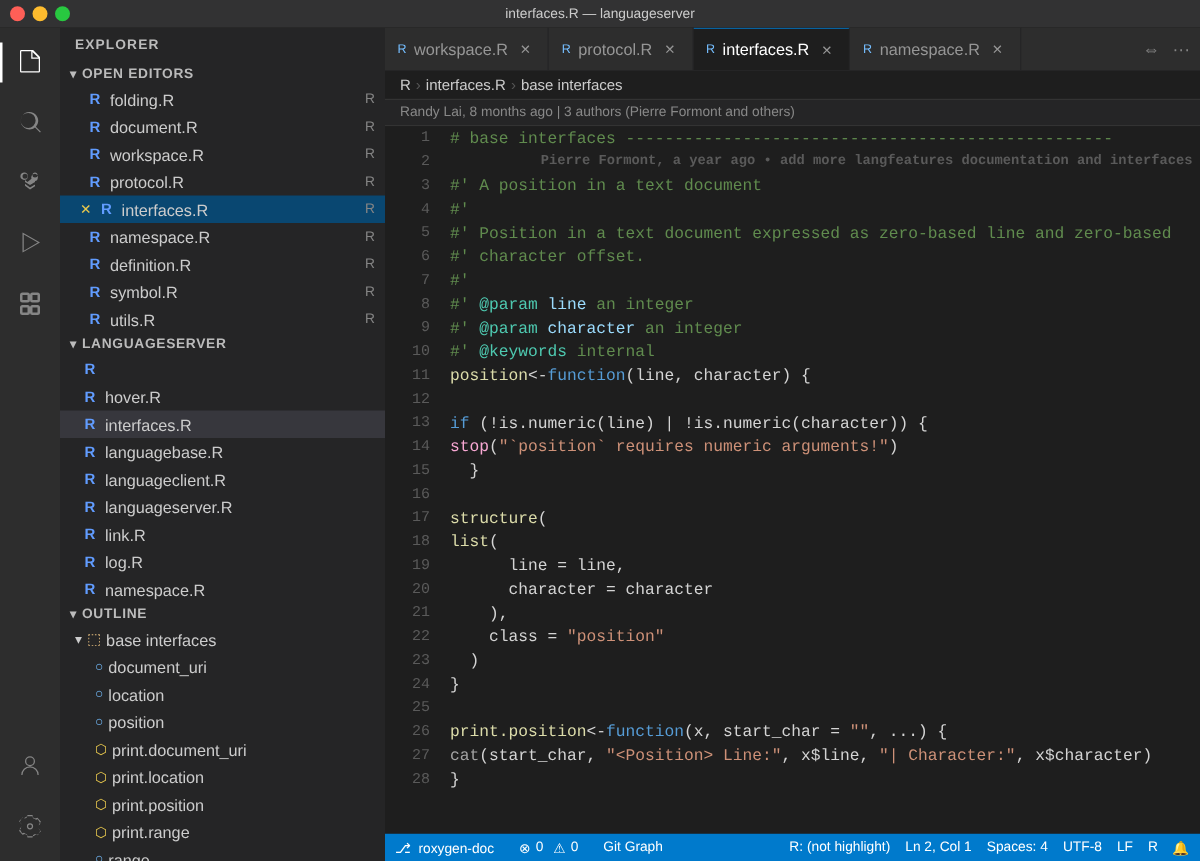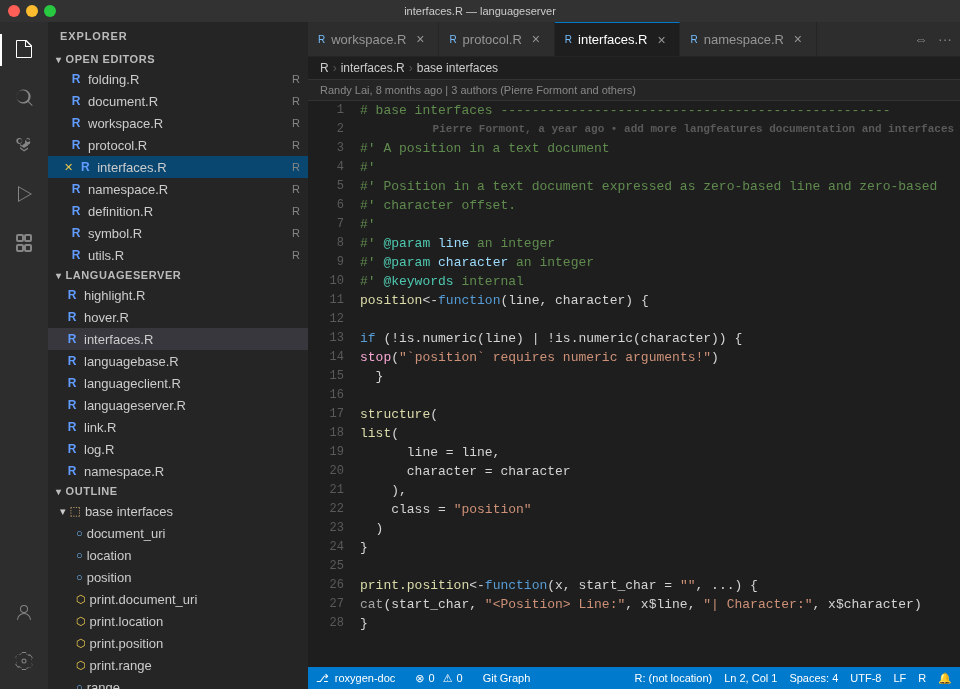--- a/index.html
+++ b/index.html
@@ -209,21 +209,20 @@
       </div>
 
       <div class="section-label">
         <span class="chevron">▾</span>
         <span>LANGUAGESERVER</span>
       </div>
 
       <div class="file-item">
         <span class="indent" style="width:16px"></span>
         <span class="file-icon icon-r">R</span>
-        <span class="file-name">highlight.R</span>
       </div>
       <div class="file-item">
         <span class="indent" style="width:16px"></span>
         <span class="file-icon icon-r">R</span>
         <span class="file-name">hover.R</span>
       </div>
       <div class="file-item active">
         <span class="indent" style="width:16px"></span>
         <span class="file-icon icon-r">R</span>
         <span class="file-name">interfaces.R</span>
@@ -426,21 +425,21 @@
         </span>
         <span class="status-errors">
           <span>⊗</span>
           <span>0</span>
           <span style="margin-left:4px;">⚠</span>
           <span>0</span>
         </span>
         <span class="status-item">Git Graph</span>
       </div>
       <div class="status-right">
-        <span class="status-item">R: (not location)</span>
+        <span class="status-item">R: (not highlight)</span>
         <span class="status-item">Ln 2, Col 1</span>
         <span class="status-item">Spaces: 4</span>
         <span class="status-item">UTF-8</span>
         <span class="status-item">LF</span>
         <span class="status-item">R</span>
         <span class="status-item">🔔</span>
       </div>
     </div>
   </div>
 </div>

